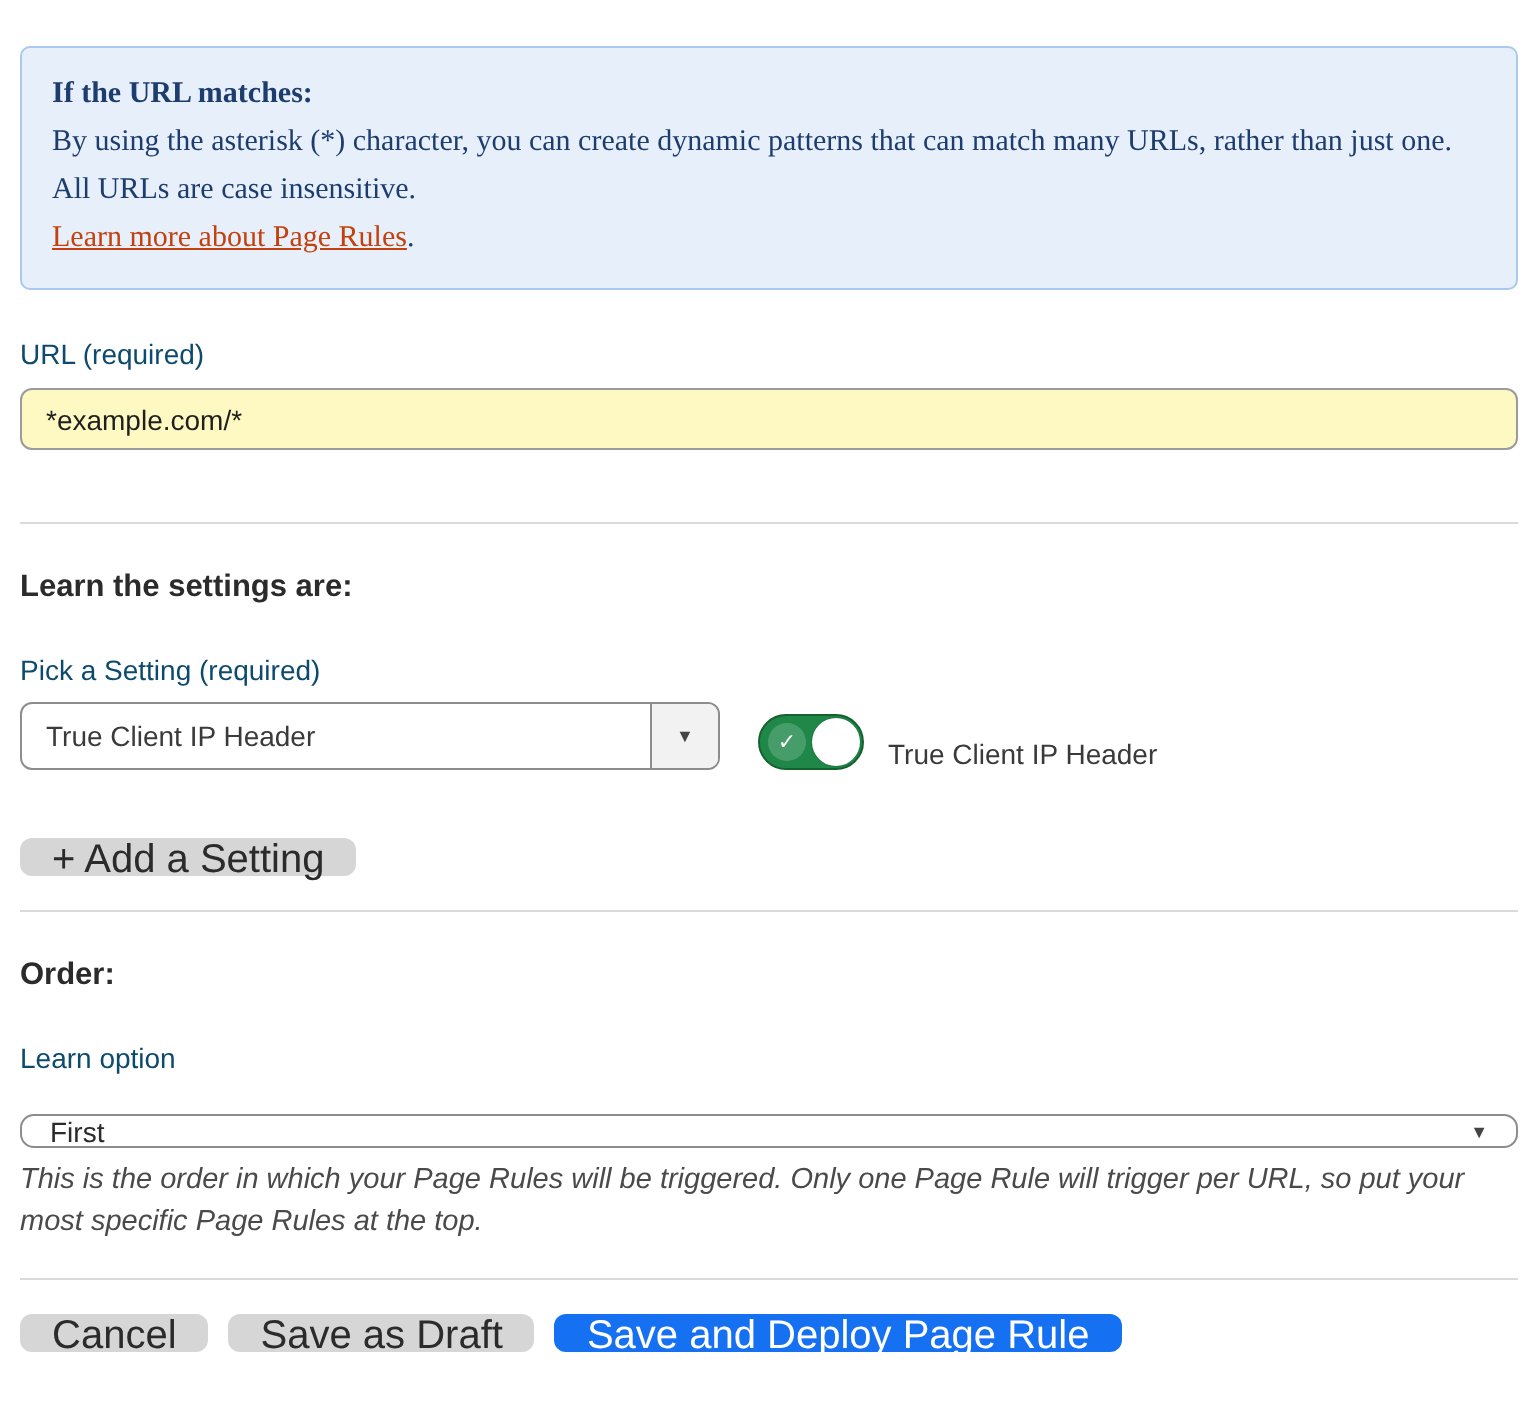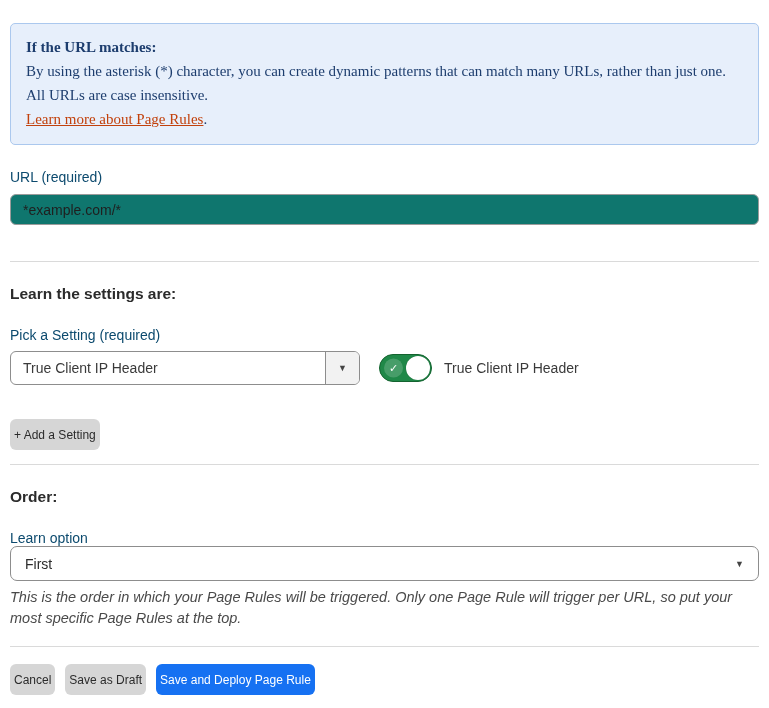--- a/index.html
+++ b/index.html
@@ -43,21 +43,21 @@
     display: block;
     font-size: 14px;
     color: #0c4a6e;
     margin-top: 24px;
   }
   .url-input {
     display: block;
     width: 749px;
     height: 31px;
     margin-top: 9px;
-    background: #0f766e;
+    background: #fef9c3;
     border: 1px solid #9b9b9b;
     border-radius: 6px;
     padding: 0 12px;
     font-family: "Liberation Sans", sans-serif;
     font-size: 14px;
     color: #1f1f1f;
     outline: none;
   }
 
   .divider {
@@ -72,21 +72,21 @@
   .section-heading {
     font-size: 15.5px;
     font-weight: bold;
     color: #2b2b2b;
     margin-top: 23px;
   }
 
   
   .setting-row {
     display: flex;
-    align-items: center;
+    align-items: flex-end;
     margin-top: 8px;
   }
   .setting-select {
     width: 350px;
     height: 34px;
     border: 1px solid #8d8d8d;
     border-radius: 6px;
     background: #ffffff;
     display: flex;
     align-items: stretch;
@@ -155,41 +155,41 @@
     margin-left: 12px;
     font-size: 14px;
     color: #3a3a3a;
   }
 
   
   .btn {
     display: inline-block;
     border: none;
     border-radius: 6px;
-    height: 31px;
-    padding: 0 4px;
+    height: 19px;
+    padding: 0 16px;
     font-family: "Liberation Sans", sans-serif;
-    font-size: 12px;
+    font-size: 20px;
     cursor: pointer;
   }
   .btn-gray {
     background: #d6d6d6;
     color: #2b2b2b;
   }
   .btn-blue {
     background: #1671f2;
     color: #ffffff;
   }
   .add-setting-btn { margin-top: 34px; }
 
   
   .order-select {
     width: 749px;
-    height: 35px;
-    margin-top: 0;
+    height: 17px;
+    margin-top: 20px;
     border: 1px solid #8d8d8d;
     border-radius: 7px;
     background: #ffffff;
     display: flex;
     align-items: center;
     justify-content: space-between;
     padding: 0 14px;
     font-size: 14px;
     color: #2b2b2b;
     cursor: pointer;

